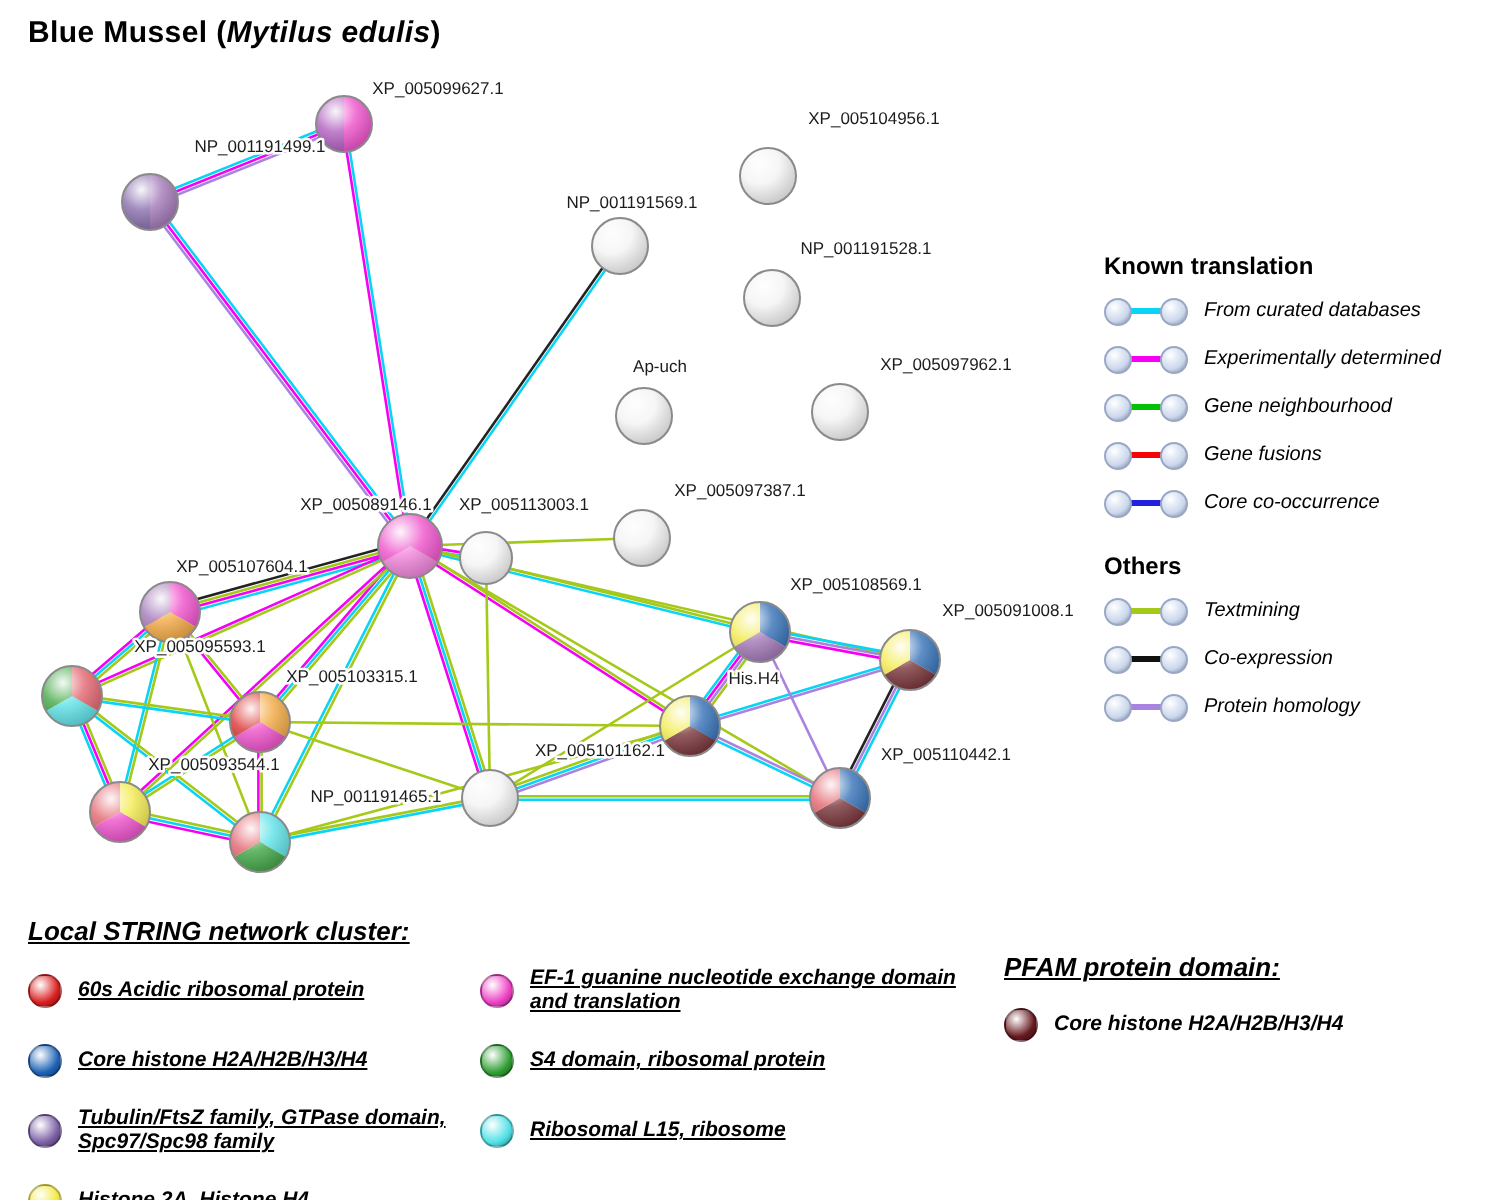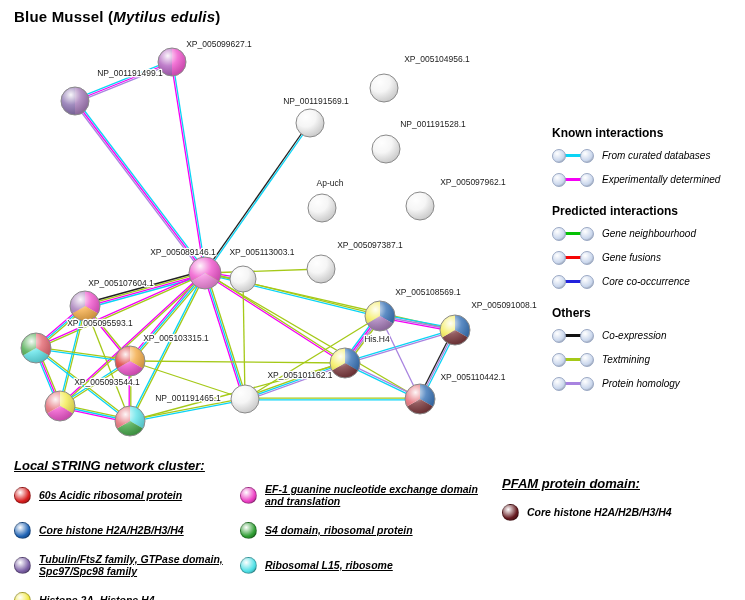--- a/index.html
+++ b/index.html
@@ -261,38 +261,37 @@
       <text x="107" y="385" text-anchor="middle" class="node-label">XP_005093544.1</text>
       <text x="188" y="401" text-anchor="middle" class="node-label">NP_001191465.1</text>
       <text x="300" y="378" text-anchor="middle" class="node-label">XP_005101162.1</text>
       <text x="377" y="342" text-anchor="middle" class="node-label">His.H4</text>
       <text x="428" y="295" text-anchor="middle" class="node-label">XP_005108569.1</text>
       <text x="504" y="308" text-anchor="middle" class="node-label">XP_005091008.1</text>
       <text x="473" y="380" text-anchor="middle" class="node-label">XP_005110442.1</text>
     </svg>
 
   <div class="interaction-legend" id="interaction-legend">
-      <div class="il-section-title first">Known interactions</div>
+      <div class="il-section-title first">Known translation</div>
       <div class="il-row">
         <span class="il-graphic">
           <span class="il-sphere" style="background: radial-gradient(circle at 35% 30%, rgb(255, 255, 255) 0%, rgb(201, 214, 236) 62%, rgb(111, 118, 130) 100%);"></span>
           <span class="il-line" style="background: rgb(10, 212, 245);"></span>
           <span class="il-sphere" style="background: radial-gradient(circle at 35% 30%, rgb(255, 255, 255) 0%, rgb(201, 214, 236) 62%, rgb(111, 118, 130) 100%);"></span>
         </span>
         <span class="il-label">From curated databases</span>
       </div>
       <div class="il-row">
         <span class="il-graphic">
           <span class="il-sphere" style="background: radial-gradient(circle at 35% 30%, rgb(255, 255, 255) 0%, rgb(201, 214, 236) 62%, rgb(111, 118, 130) 100%);"></span>
           <span class="il-line" style="background: rgb(245, 0, 245);"></span>
           <span class="il-sphere" style="background: radial-gradient(circle at 35% 30%, rgb(255, 255, 255) 0%, rgb(201, 214, 236) 62%, rgb(111, 118, 130) 100%);"></span>
         </span>
         <span class="il-label">Experimentally  determined</span>
       </div>
-      <div class="il-section-title">Predicted interactions</div>
       <div class="il-row">
         <span class="il-graphic">
           <span class="il-sphere" style="background: radial-gradient(circle at 35% 30%, rgb(255, 255, 255) 0%, rgb(201, 214, 236) 62%, rgb(111, 118, 130) 100%);"></span>
           <span class="il-line" style="background: rgb(5, 193, 5);"></span>
           <span class="il-sphere" style="background: radial-gradient(circle at 35% 30%, rgb(255, 255, 255) 0%, rgb(201, 214, 236) 62%, rgb(111, 118, 130) 100%);"></span>
         </span>
         <span class="il-label">Gene neighbourhood</span>
       </div>
       <div class="il-row">
         <span class="il-graphic">
@@ -307,32 +306,32 @@
           <span class="il-sphere" style="background: radial-gradient(circle at 35% 30%, rgb(255, 255, 255) 0%, rgb(201, 214, 236) 62%, rgb(111, 118, 130) 100%);"></span>
           <span class="il-line" style="background: rgb(34, 34, 221);"></span>
           <span class="il-sphere" style="background: radial-gradient(circle at 35% 30%, rgb(255, 255, 255) 0%, rgb(201, 214, 236) 62%, rgb(111, 118, 130) 100%);"></span>
         </span>
         <span class="il-label">Core co-occurrence</span>
       </div>
       <div class="il-section-title">Others</div>
       <div class="il-row">
         <span class="il-graphic">
           <span class="il-sphere" style="background: radial-gradient(circle at 35% 30%, rgb(255, 255, 255) 0%, rgb(201, 214, 236) 62%, rgb(111, 118, 130) 100%);"></span>
+          <span class="il-line" style="background: rgb(165, 201, 24);"></span>
+          <span class="il-sphere" style="background: radial-gradient(circle at 35% 30%, rgb(255, 255, 255) 0%, rgb(201, 214, 236) 62%, rgb(111, 118, 130) 100%);"></span>
+        </span>
+        <span class="il-label">Textmining</span>
+      </div>
+      <div class="il-row">
+        <span class="il-graphic">
+          <span class="il-sphere" style="background: radial-gradient(circle at 35% 30%, rgb(255, 255, 255) 0%, rgb(201, 214, 236) 62%, rgb(111, 118, 130) 100%);"></span>
           <span class="il-line" style="background: rgb(17, 17, 17);"></span>
           <span class="il-sphere" style="background: radial-gradient(circle at 35% 30%, rgb(255, 255, 255) 0%, rgb(201, 214, 236) 62%, rgb(111, 118, 130) 100%);"></span>
         </span>
         <span class="il-label">Co-expression</span>
-      </div>
-      <div class="il-row">
-        <span class="il-graphic">
-          <span class="il-sphere" style="background: radial-gradient(circle at 35% 30%, rgb(255, 255, 255) 0%, rgb(201, 214, 236) 62%, rgb(111, 118, 130) 100%);"></span>
-          <span class="il-line" style="background: rgb(165, 201, 24);"></span>
-          <span class="il-sphere" style="background: radial-gradient(circle at 35% 30%, rgb(255, 255, 255) 0%, rgb(201, 214, 236) 62%, rgb(111, 118, 130) 100%);"></span>
-        </span>
-        <span class="il-label">Textmining</span>
       </div>
       <div class="il-row">
         <span class="il-graphic">
           <span class="il-sphere" style="background: radial-gradient(circle at 35% 30%, rgb(255, 255, 255) 0%, rgb(201, 214, 236) 62%, rgb(111, 118, 130) 100%);"></span>
           <span class="il-line" style="background: rgb(168, 131, 224);"></span>
           <span class="il-sphere" style="background: radial-gradient(circle at 35% 30%, rgb(255, 255, 255) 0%, rgb(201, 214, 236) 62%, rgb(111, 118, 130) 100%);"></span>
         </span>
         <span class="il-label">Protein homology</span>
       </div>
     </div>

